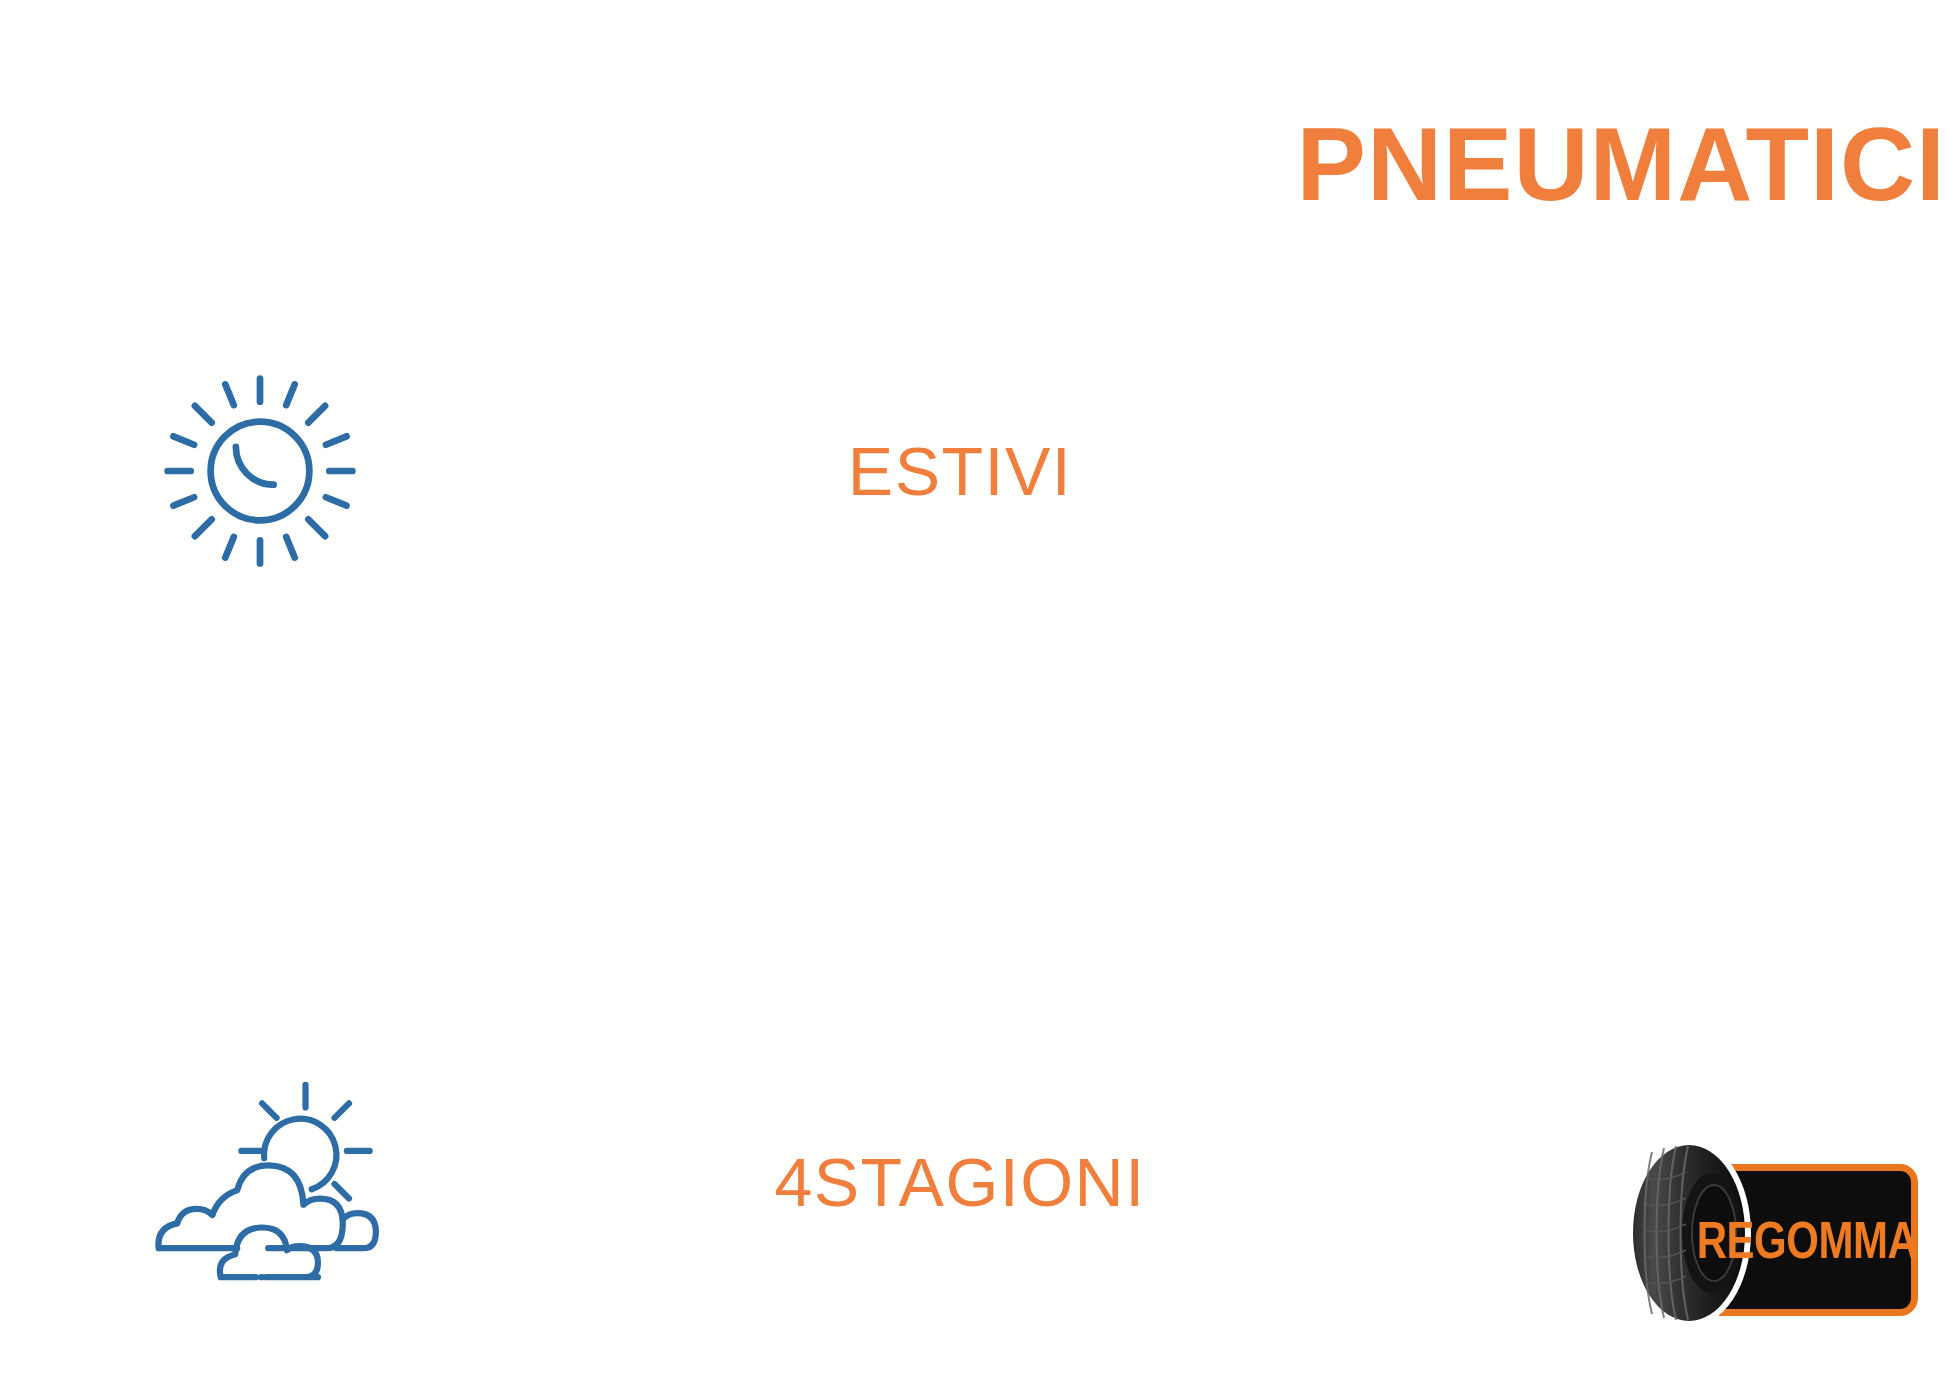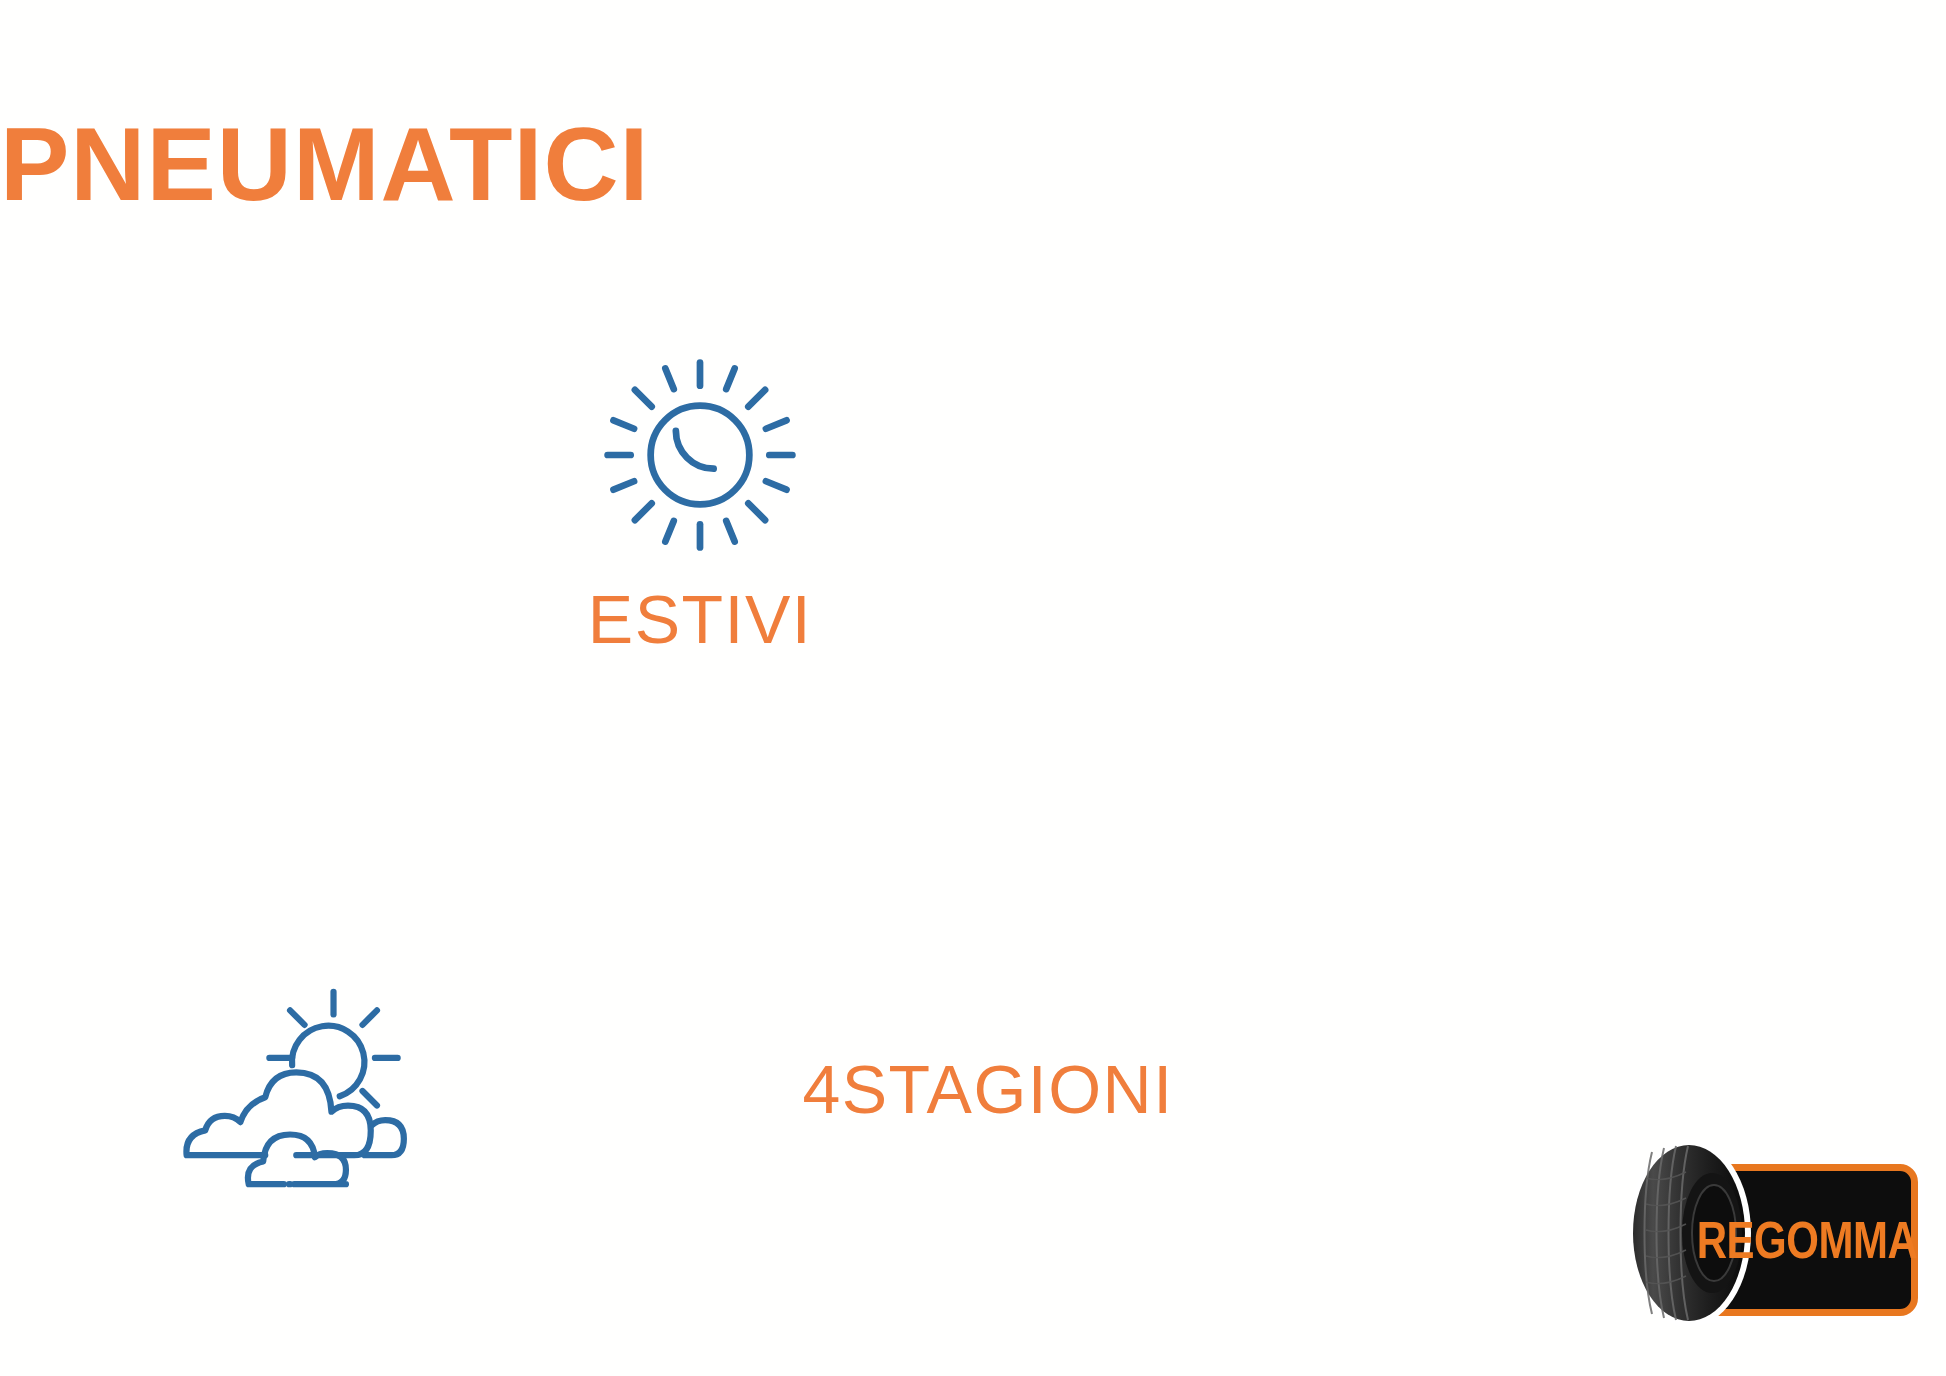--- a/index.html
+++ b/index.html
@@ -15,40 +15,40 @@
     width: 1946px;
     height: 1376px;
     background: #fffffe;
     overflow: hidden;
   }
   #page-title {
     position: absolute;
     left: 0;
     top: 112px;
     width: 1946px;
-    text-align: left;
+    text-align: right;
     font-family: "Liberation Sans", sans-serif;
     font-weight: bold;
     font-size: 104px;
     letter-spacing: 1px;
     color: #F07E3C;
     line-height: 1.0;
     white-space: nowrap;
   }
   .row {
     position: absolute;
     left: 0;
     width: 1400px;
     height: 250px;
     display: flex;
     align-items: center;
   }
-  #row-estivi    { top: 330px; flex-direction: column; }
+  #row-estivi    { top: 346px; }
   #row-invernali { top: 665px; }
-  #row-4stagioni { top: 964px; padding-left: 28px; }
+  #row-4stagioni { top: 1057px; }
 
   .row-icon {
     width: 520px;
     height: 250px;
     display: flex;
     align-items: center;
     justify-content: center;
     flex: none;
   }
   .row-label {

